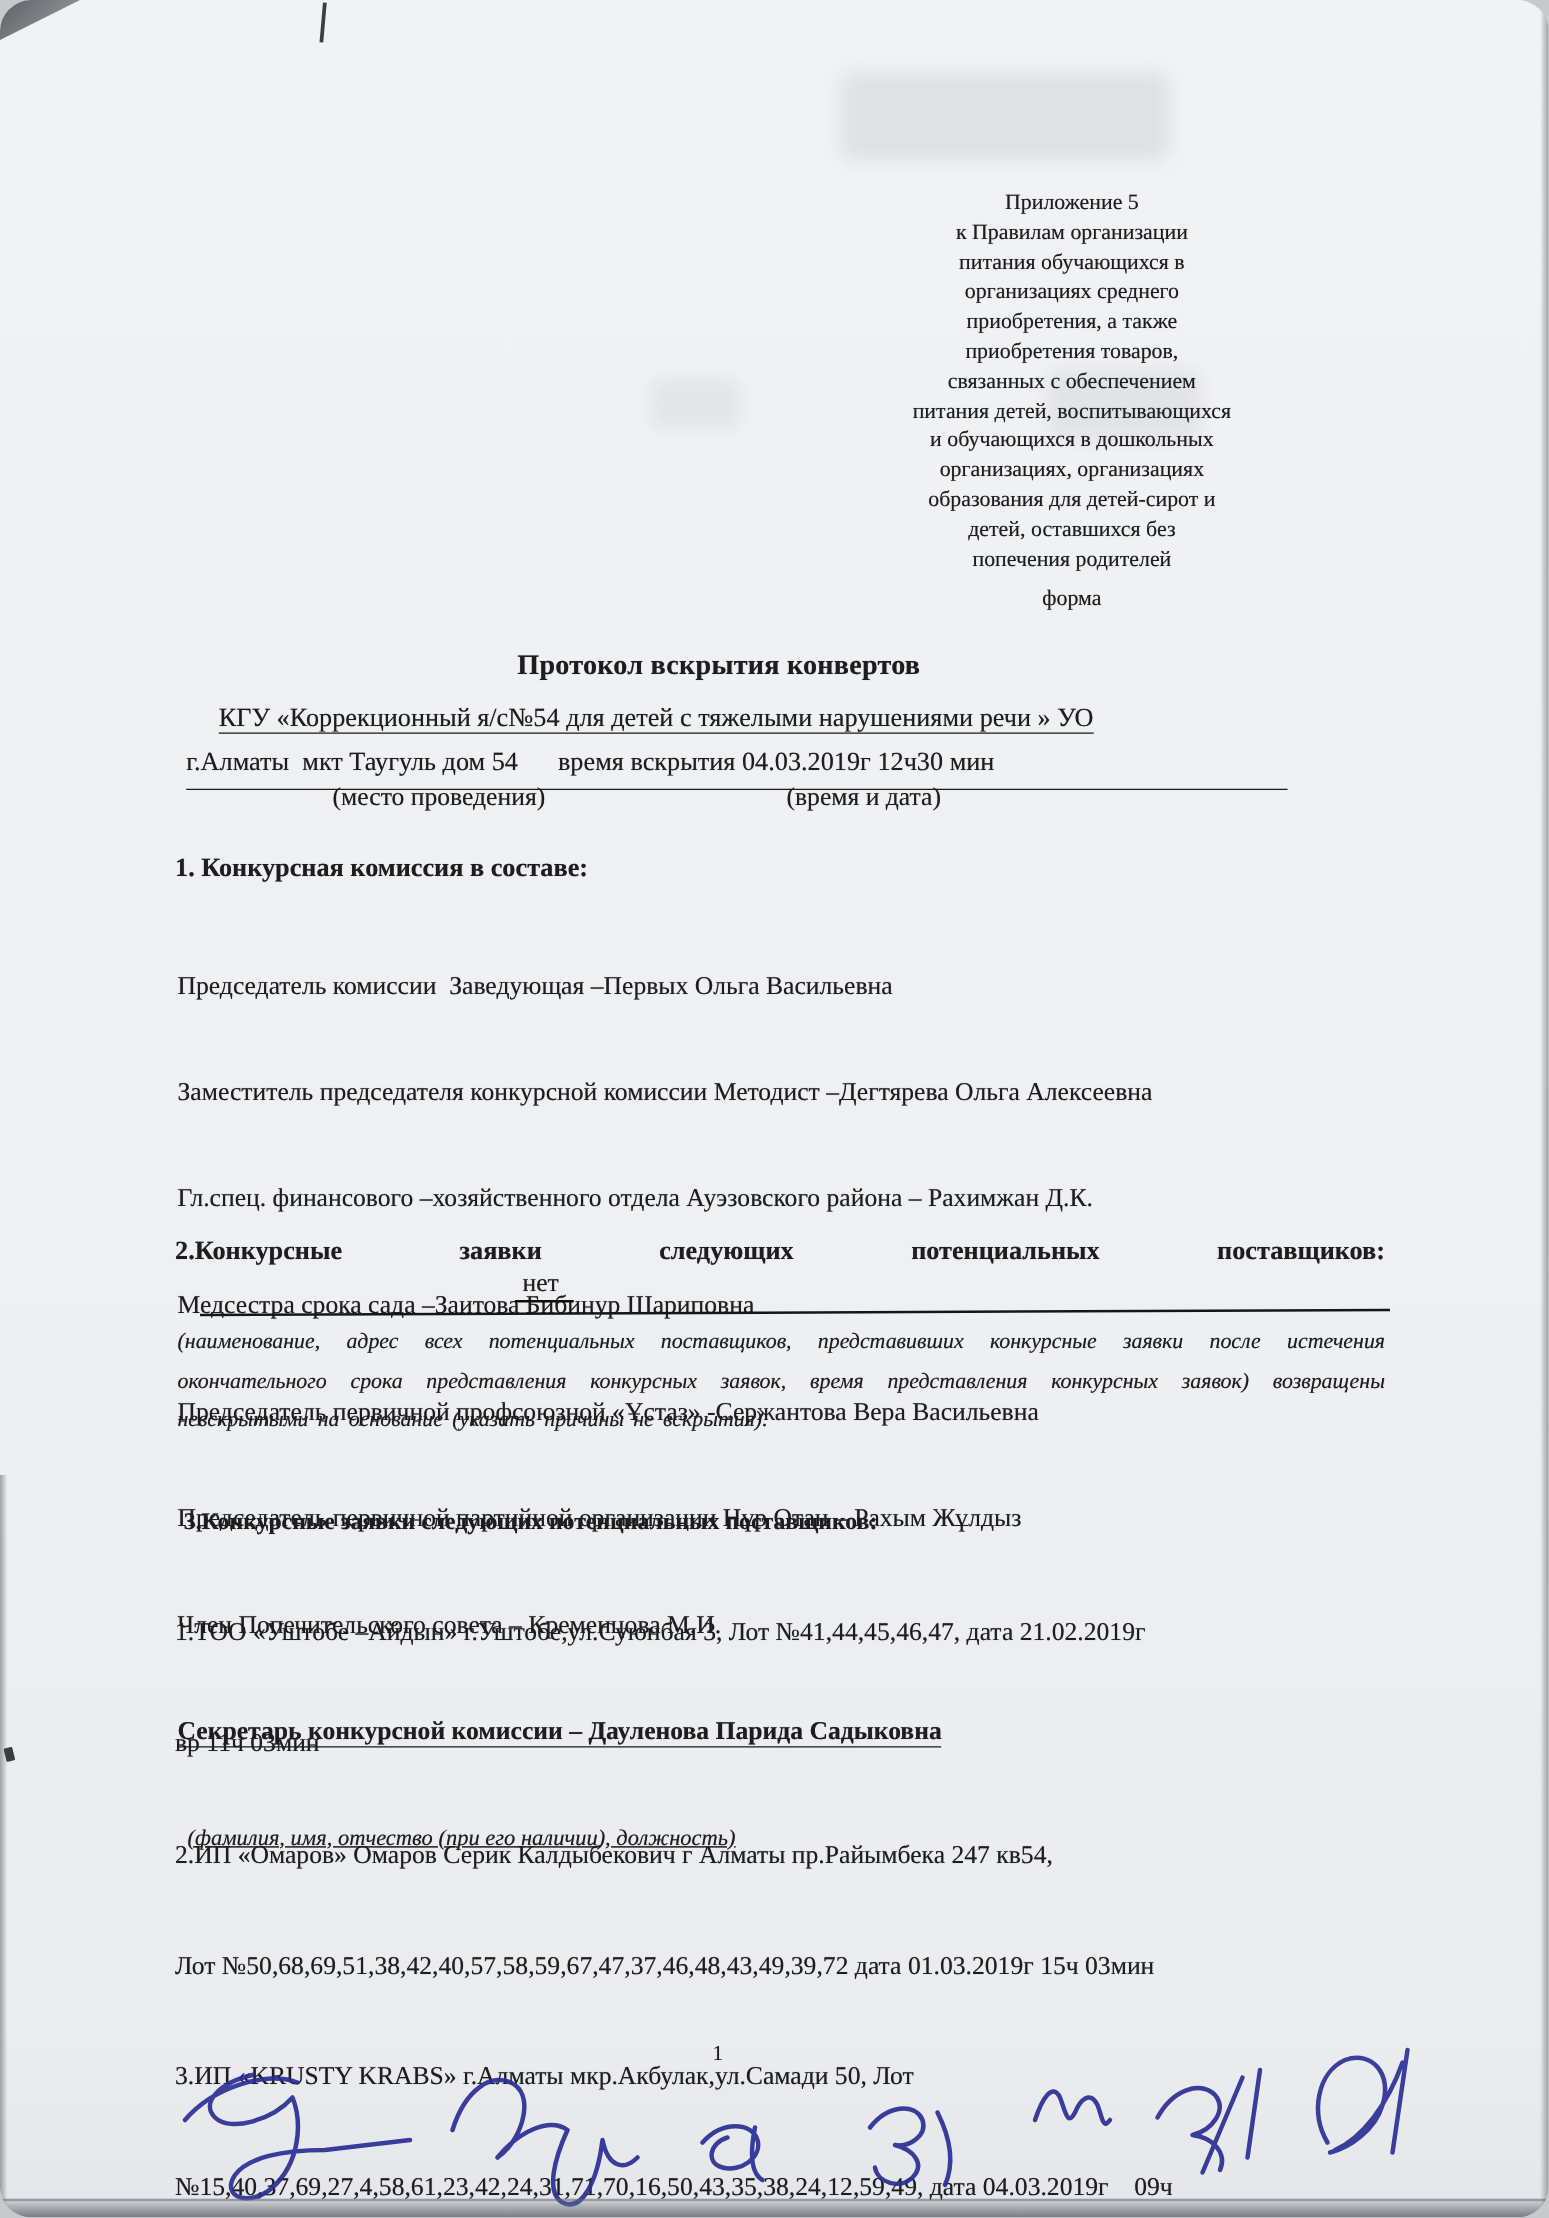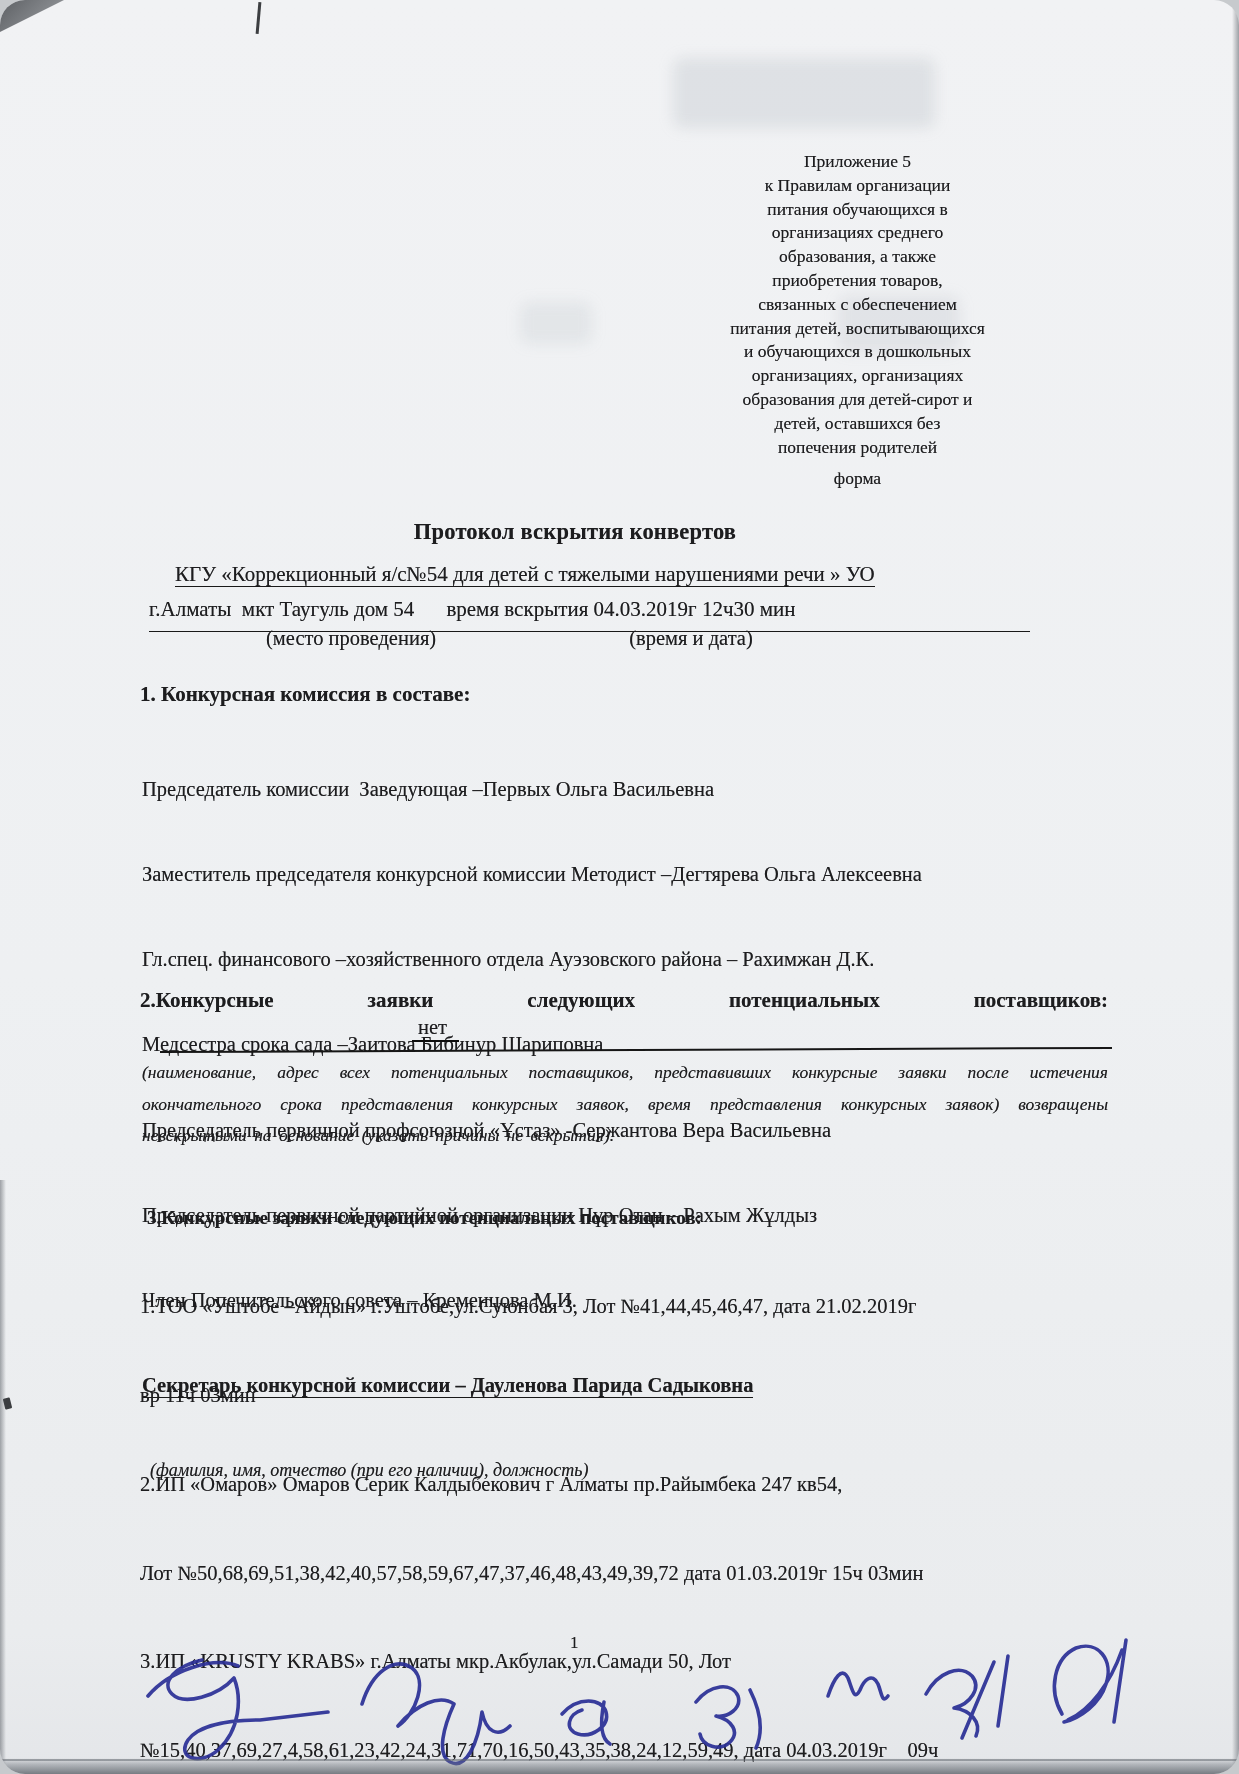--- a/index.html
+++ b/index.html
@@ -29,21 +29,21 @@
     display:flex;align-items:baseline;border-bottom:1.8px solid #191919;padding-bottom:9px;white-space:pre-wrap;}
   .venue-gap{width:32px;flex:0 0 auto;}
   .venue-fill{flex:1 1 auto;}
   .captions-line{position:absolute;left:140px;top:627px;width:900px;font-size:20.5px;display:flex;}
   .cap-place{margin-left:126px;}
   .cap-time{margin-left:193px;}
   
   .sec1-heading{position:absolute;left:140px;top:682px;font-size:21px;font-weight:bold;}
   .members{position:absolute;left:142px;top:718px;width:1010px;font-size:20.5px;line-height:28.4px;white-space:pre-wrap;}
   .secretary span{border-bottom:1.8px solid #191919;padding-bottom:1px;font-weight:bold;}
-  .names-caption{font-size:18px;font-style:italic;padding-left:8px;line-height:27px;}
+  .names-caption{font-size:18px;font-style:italic;padding-left:8px;line-height:27px;text-decoration:underline;}
   
   .sec2-heading{position:absolute;left:140px;top:988px;width:968px;display:flex;
     justify-content:space-between;font-size:21px;font-weight:bold;align-items:center;}
   .no-bids{position:absolute;left:412px;top:1016px;font-size:20.5px;
     border-bottom:2.5px solid #0e0e0e;padding:0 12px 1px 6px;}
   .fill-line{position:absolute;left:160px;top:1049px;width:952px;height:0;
     border-top:2px solid #161616;transform:rotate(-0.25deg);}
   .sec2-note{position:absolute;left:142px;top:1057px;width:966px;
     font-size:17.5px;font-style:italic;line-height:31.5px;text-align:justify;word-spacing:3px;}
   
@@ -83,21 +83,21 @@
   <div class="smudge s2"></div>
   <div class="smudge s3"></div>
   <div class="edge-right"></div>
   <div class="edge-left-low"></div>
 
   <div class="appendix txt">
     <div>Приложение 5</div>
     <div>к Правилам организации</div>
     <div>питания обучающихся в</div>
     <div>организациях среднего</div>
-    <div>образования, а также</div>
+    <div>приобретения, а также</div>
     <div>приобретения товаров,</div>
     <div>связанных с обеспечением</div>
     <div>питания детей, воспитывающихся</div>
     <div>и обучающихся в дошкольных</div>
     <div>организациях, организациях</div>
     <div>образования для детей-сирот и</div>
     <div>детей, оставшихся без</div>
     <div>попечения родителей</div>
     <div class="form-label">форма</div>
   </div>

